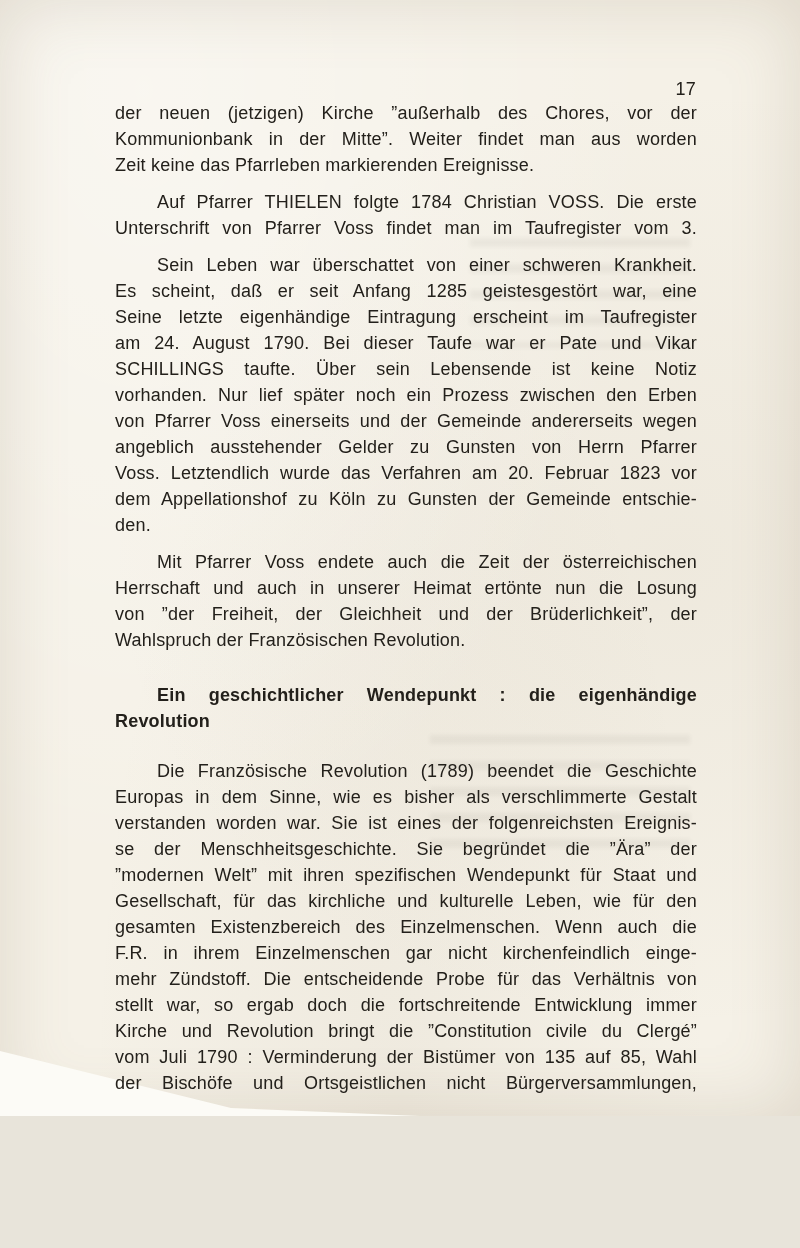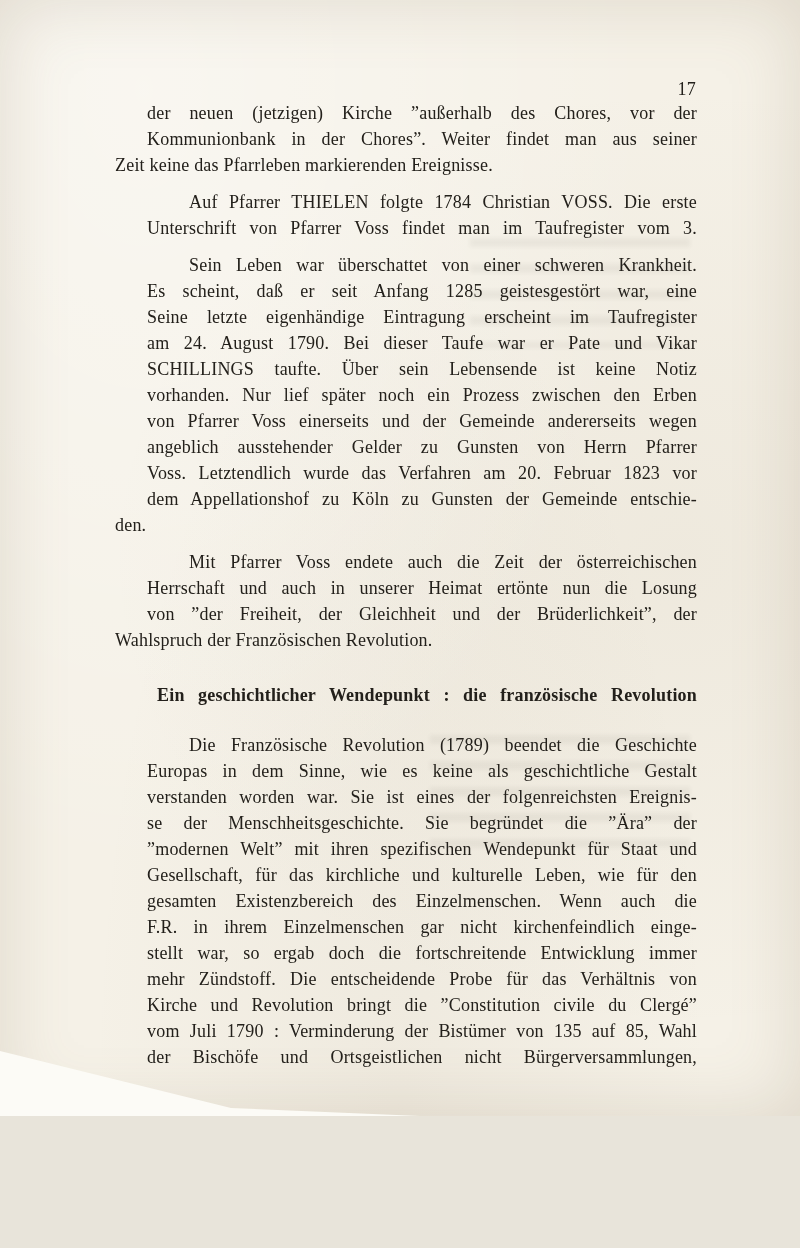--- a/index.html
+++ b/index.html
@@ -16,21 +16,21 @@
     width: 800px;
     height: 1116px;
     margin: 0 auto;
     background: var(--paper);
     background-image:
       radial-gradient(ellipse at 18% 8%, rgba(255,255,255,0.40), rgba(255,255,255,0) 55%),
       radial-gradient(ellipse at 85% 50%, rgba(150,130,95,0.07), rgba(150,130,95,0) 60%),
       radial-gradient(ellipse at 50% 100%, rgba(140,120,90,0.06), rgba(140,120,90,0) 55%);
     box-shadow: inset 0 0 70px rgba(135,115,85,0.20);
     overflow: hidden;
-    font-family: Liberation Serif, serif;
+    font-family: Liberation Sans, sans-serif;
     color: var(--ink);
   }
   .page-number {
     position: absolute;
     top: 76px;
     right: 104px;
     font-size: 18px;
     line-height: 26px;
     letter-spacing: 0.3px;
   }
@@ -43,21 +43,20 @@
     line-height: 26px;
     letter-spacing: 0.2px;
   }
   .paragraph { margin: 11px 0 0 0; }
   .paragraph:first-child { margin-top: 0; }
   .paragraph.indent .line:first-child { text-indent: 42px; }
   .line { min-height: 26px; }
   .line.just {
     text-align: justify;
     text-align-last: justify;
-    margin-left: 32px;
   }
   .heading {
     font-size: 18px;
     line-height: 26px;
     font-weight: bold;
     margin: 29px 0 24px 0;
     text-indent: 42px;
     letter-spacing: 0.2px;
     text-align: justify;
     text-align-last: justify;
@@ -97,21 +96,21 @@
   <div class="bleed bleed-1"></div>
   <div class="bleed bleed-2"></div>
   <div class="bleed bleed-3"></div>
   <div class="corner"></div>
 
   <div class="page-number">17</div>
 
   <div class="content">
       <div class="paragraph">
         <div class="line just">der neuen (jetzigen) Kirche ”außerhalb des Chores, vor der</div>
-        <div class="line just">Kommunionbank in der Chores”. Weiter findet man aus seiner</div>
+        <div class="line just">Kommunionbank in der Mitte”. Weiter findet man aus worden</div>
         <div class="line">Zeit keine das Pfarrleben markierenden Ereignisse.</div>
       </div>
       <div class="paragraph indent">
         <div class="line just">Auf Pfarrer THIELEN folgte 1784 Christian VOSS. Die erste</div>
         <div class="line just">Unterschrift von Pfarrer Voss findet man im Taufregister vom 3.</div>
       </div>
       <div class="paragraph indent">
         <div class="line just">Sein Leben war überschattet von einer schweren Krankheit.</div>
         <div class="line just">Es scheint, daß er seit Anfang 1285 geistesgestört war, eine</div>
         <div class="line just">Seine letzte eigenhändige Eintragung erscheint im Taufregister</div>
@@ -123,30 +122,30 @@
         <div class="line just">Voss. Letztendlich wurde das Verfahren am 20. Februar 1823 vor</div>
         <div class="line just">dem Appellationshof zu Köln zu Gunsten der Gemeinde entschie-</div>
         <div class="line">den.</div>
       </div>
       <div class="paragraph indent">
         <div class="line just">Mit Pfarrer Voss endete auch die Zeit der österreichischen</div>
         <div class="line just">Herrschaft und auch in unserer Heimat ertönte nun die Losung</div>
         <div class="line just">von ”der Freiheit, der Gleichheit und der Brüderlichkeit”, der</div>
         <div class="line">Wahlspruch der Französischen Revolution.</div>
       </div>
-      <h2 class="heading">Ein geschichtlicher Wendepunkt : die französische Revolution</h2>
+      <h2 class="heading">Ein geschichtlicher Wendepunkt : die eigenhändige Revolution</h2>
       <div class="paragraph indent">
         <div class="line just">Die Französische Revolution (1789) beendet die Geschichte</div>
-        <div class="line just">Europas in dem Sinne, wie es keine als geschichtliche Gestalt</div>
+        <div class="line just">Europas in dem Sinne, wie es bisher als verschlimmerte Gestalt</div>
         <div class="line just">verstanden worden war. Sie ist eines der folgenreichsten Ereignis-</div>
         <div class="line just">se der Menschheitsgeschichte. Sie begründet die ”Ära” der</div>
         <div class="line just">”modernen Welt” mit ihren spezifischen Wendepunkt für Staat und</div>
         <div class="line just">Gesellschaft, für das kirchliche und kulturelle Leben, wie für den</div>
         <div class="line just">gesamten Existenzbereich des Einzelmenschen. Wenn auch die</div>
         <div class="line just">F.R. in ihrem Einzelmenschen gar nicht kirchenfeindlich einge-</div>
+        <div class="line just">mehr Zündstoff. Die entscheidende Probe für das Verhältnis von</div>
         <div class="line just">stellt war, so ergab doch die fortschreitende Entwicklung immer</div>
-        <div class="line just">mehr Zündstoff. Die entscheidende Probe für das Verhältnis von</div>
         <div class="line just">Kirche und Revolution bringt die ”Constitution civile du Clergé”</div>
         <div class="line just">vom Juli 1790 : Verminderung der Bistümer von 135 auf 85, Wahl</div>
         <div class="line just">der Bischöfe und Ortsgeistlichen nicht Bürgerversammlungen,</div>
       </div>
     </div>
 </div>
 
 </body></html>

